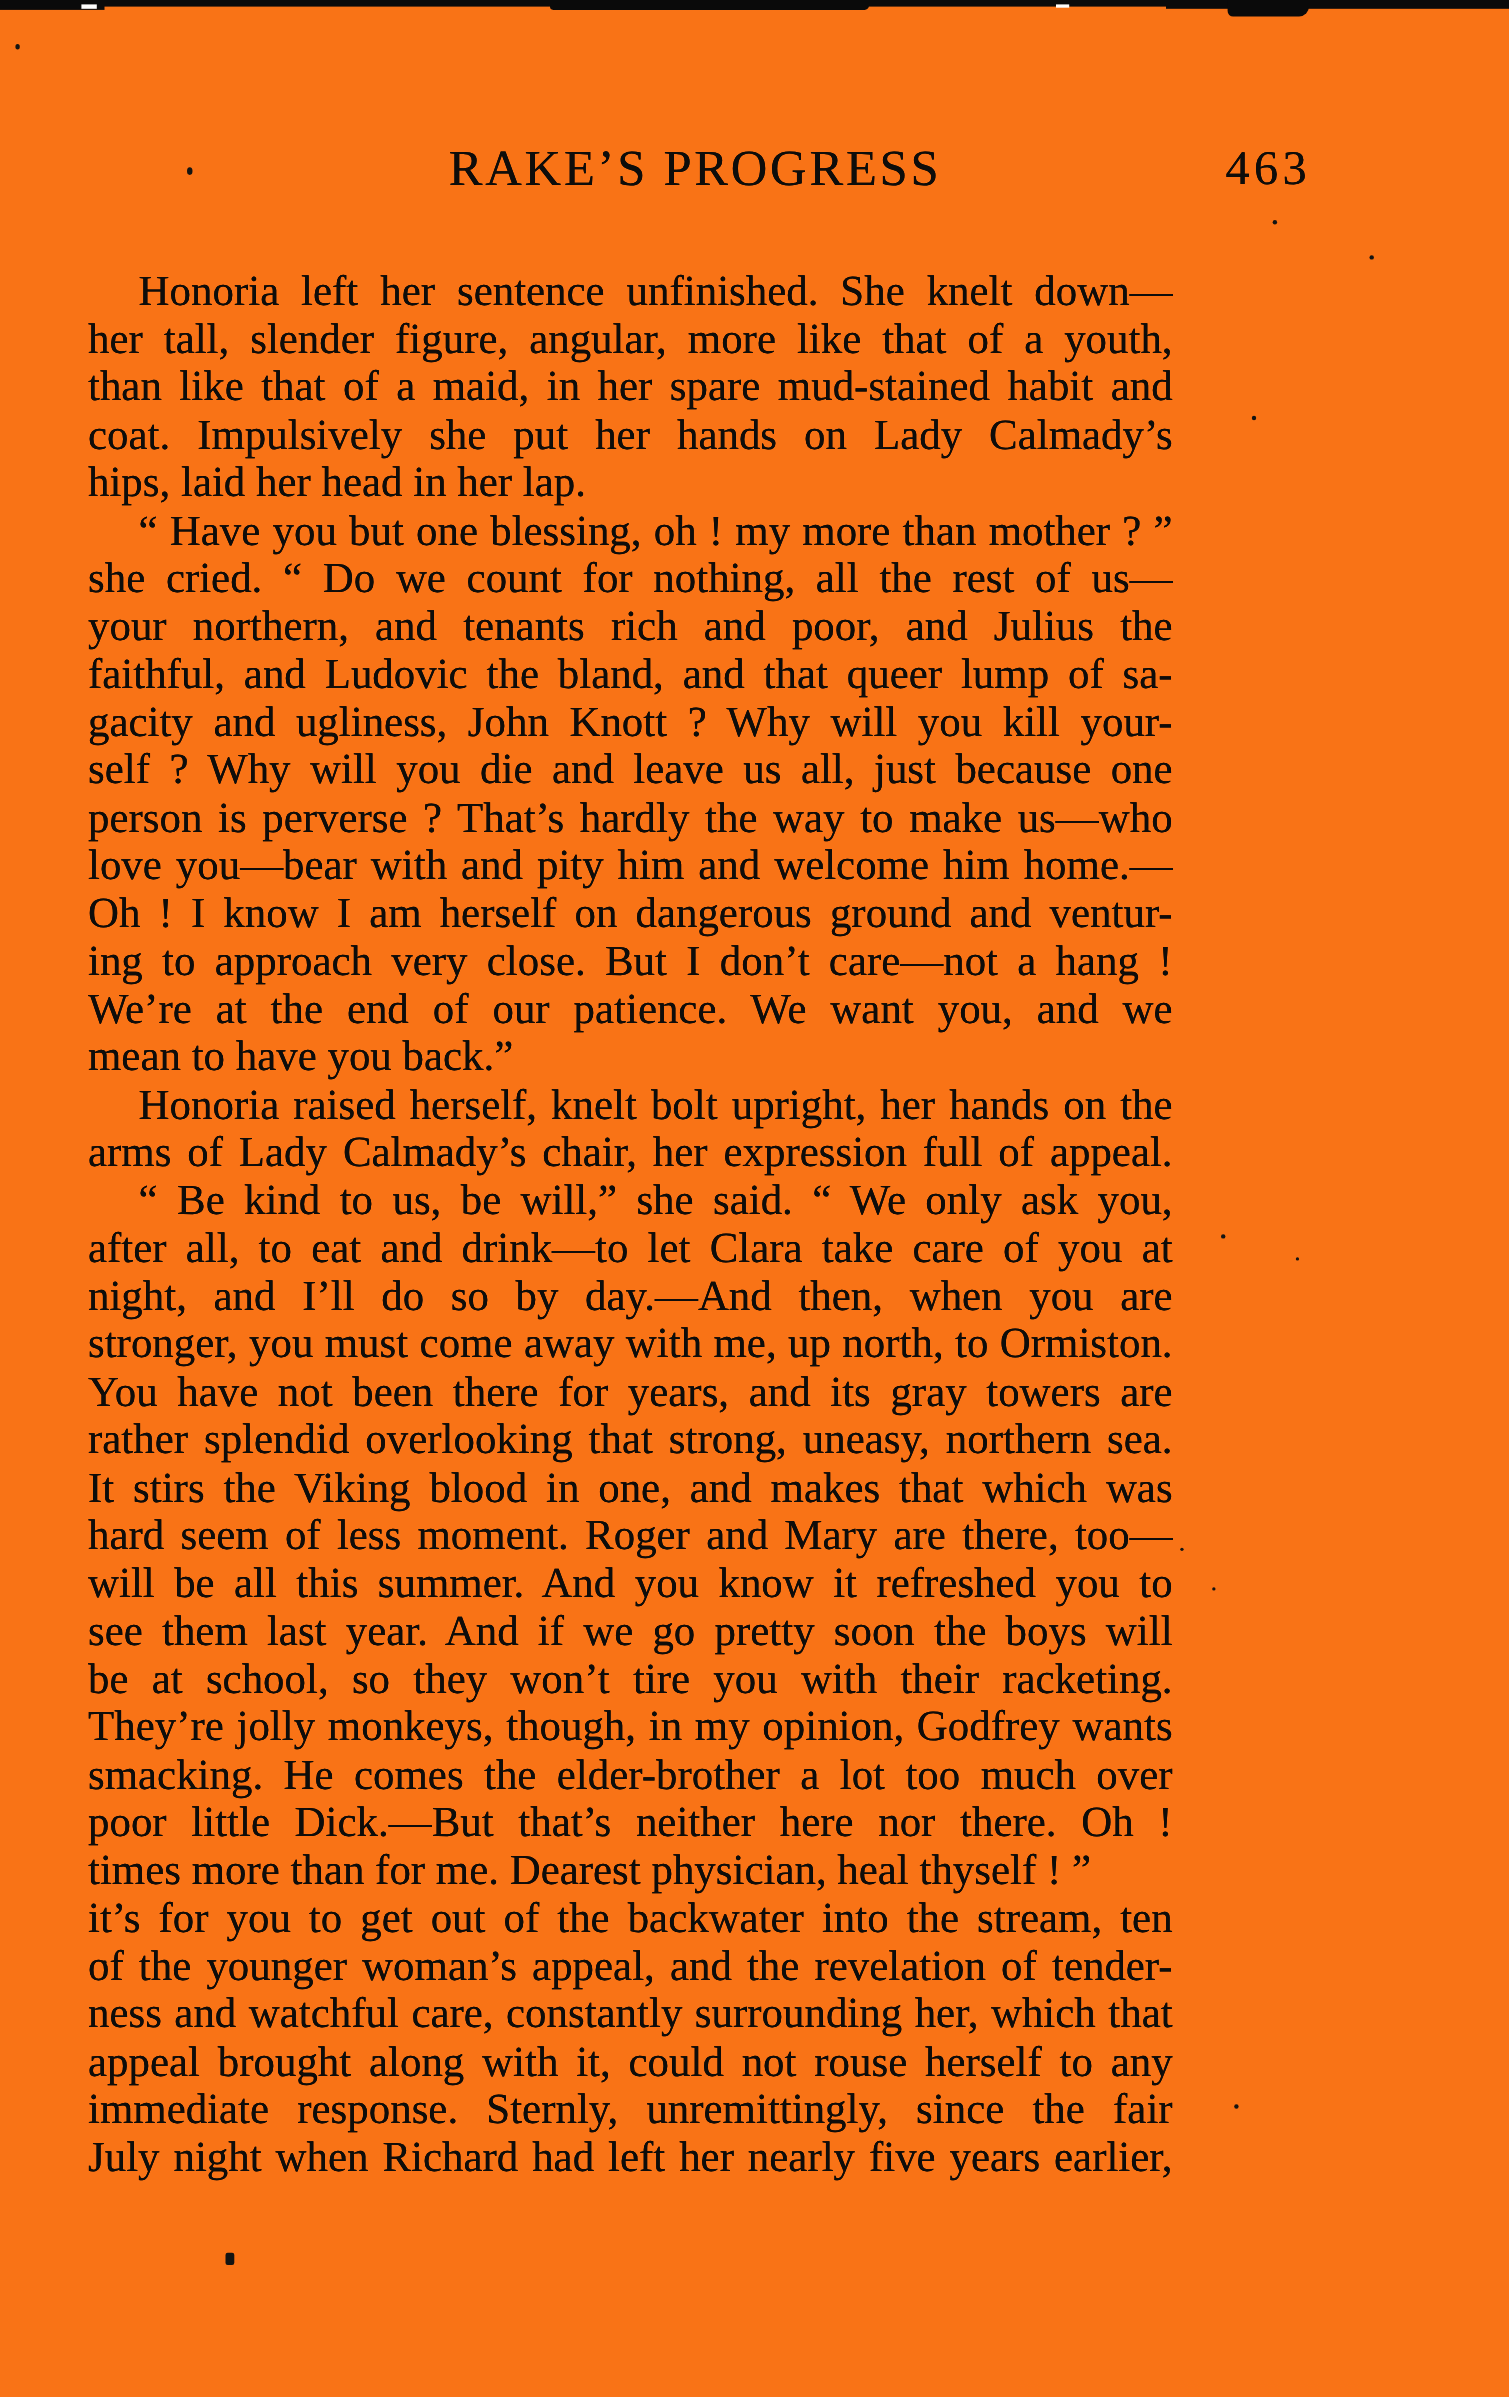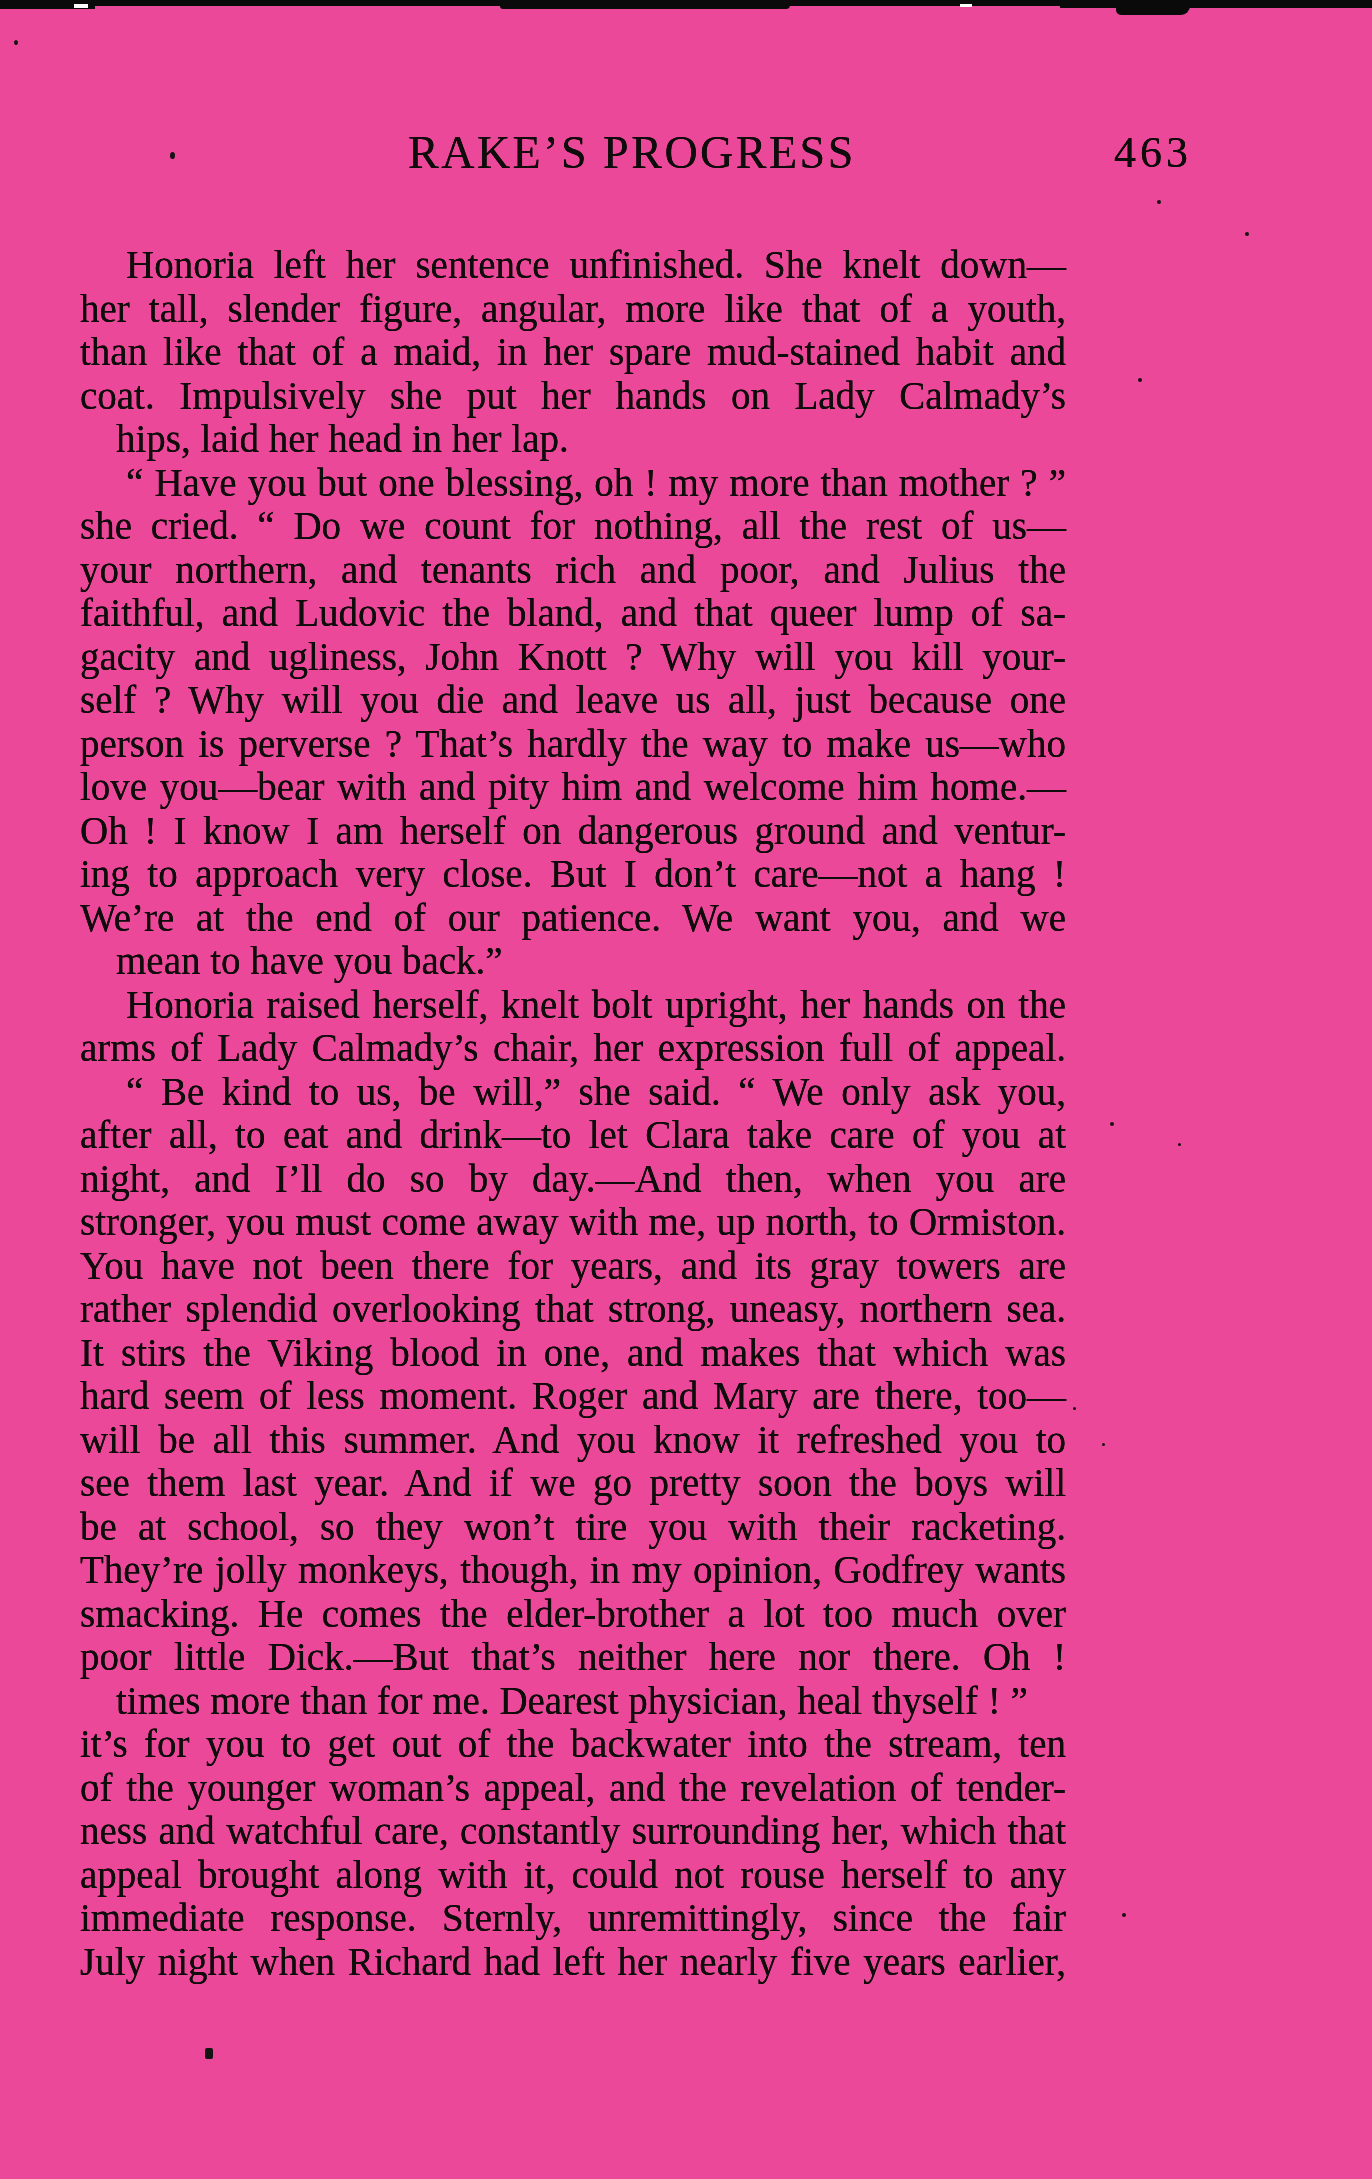--- a/index.html
+++ b/index.html
@@ -3,21 +3,21 @@
 <meta charset="utf-8">
 <style>
   html,body{margin:0;padding:0;}
   body{
     width:1372px;height:2179px;
     background:#ffffff;
     font-family:"Liberation Serif","DejaVu Serif",serif;
     color:#0e0d0b;
     overflow:hidden;
   }
-  .page{position:relative;width:1372px;height:2179px;background:#ec4899;}
+  .page{position:relative;width:1372px;height:2179px;background:#f97316;}
 
   
   .topbar{position:absolute;left:0;top:0;width:1372px;height:22px;}
   .topbar div{position:absolute;background:#0a0a0a;}
   .tb-main{left:0;top:0;width:1372px;height:6px;}
   .tb-left{left:0;top:0;width:95px;height:9px;}
   .tb-mid{left:500px;top:0;width:290px;height:9px;border-radius:0 0 4px 3px;}
   .tb-right{left:1060px;top:0;width:312px;height:8px;}
   .tb-blob{left:1116px;top:0;width:74px;height:15px;border-radius:0 0 9px 5px;}
   .tb-notch1{left:74px;top:4px;width:14px;height:4px;background:#fdfdfc !important;}
@@ -59,21 +59,21 @@
     text-shadow:0 0 0.5px #000;
   }
   .para{margin:0;padding:0;}
   .line{
     display:block;
     text-align:justify;
     text-align-last:justify;
     white-space:normal;
   }
   .line.indent{text-indent:46px;}
-  .line.end{text-align-last:left;margin-left:36px;}
+  .line.end{text-align-last:left;}
 </style>
 </head>
 <body>
 
 <div class="page">
 
   <div class="topbar">
     <div class="tb-main"></div>
     <div class="tb-left"></div>
     <div class="tb-mid"></div>

